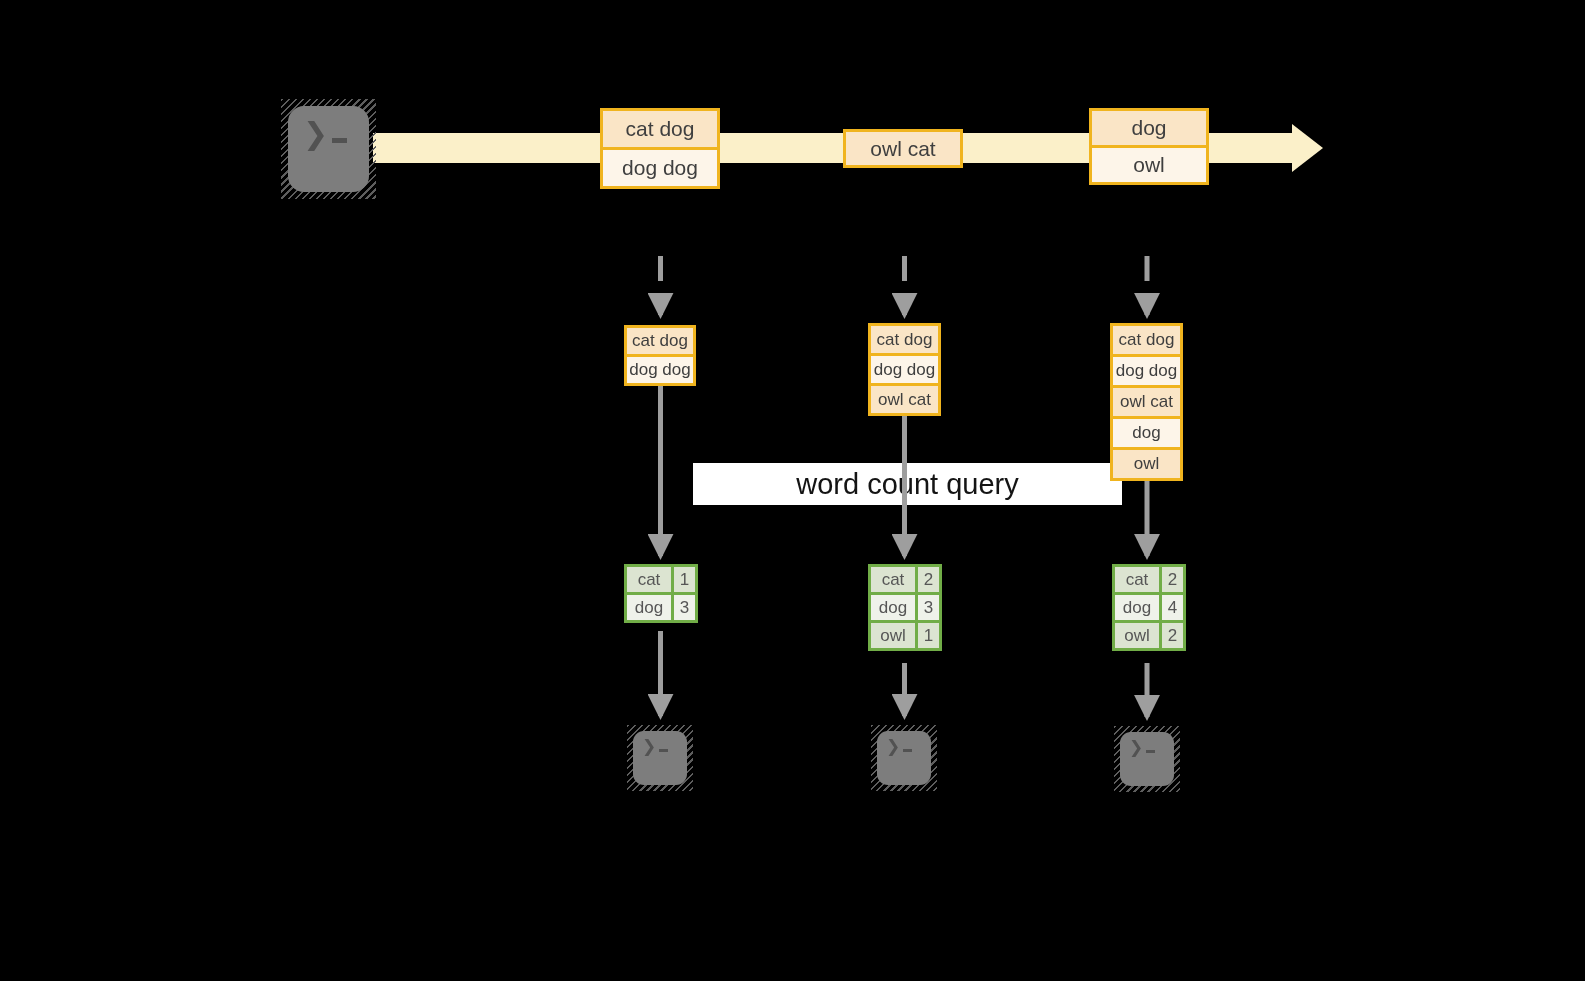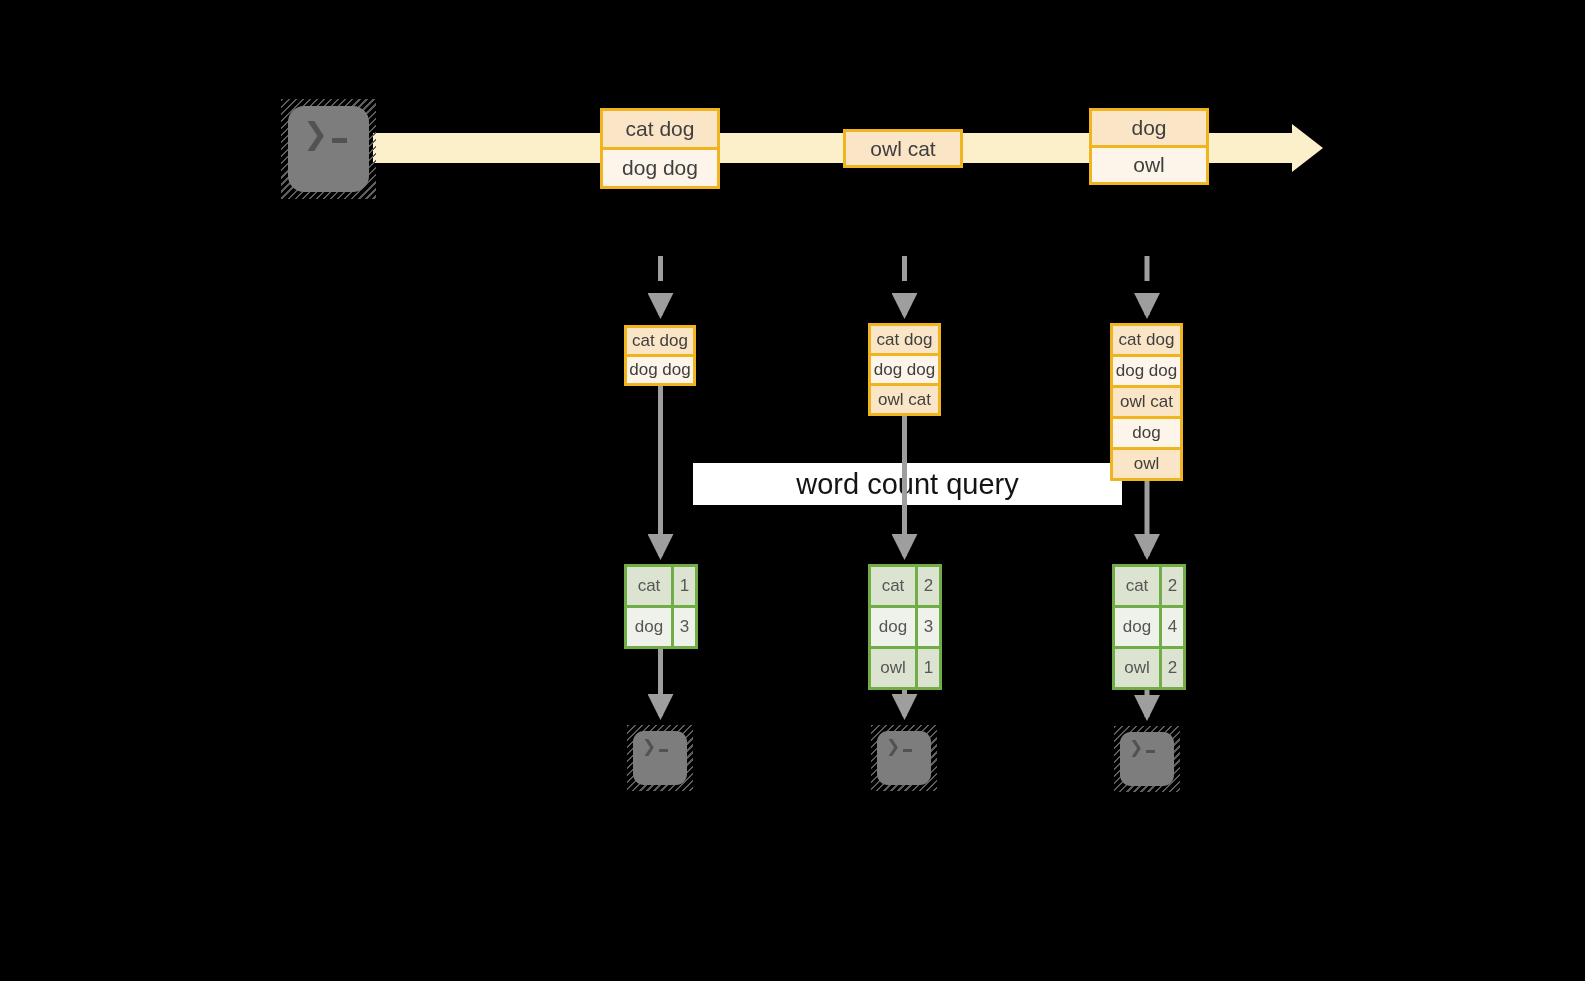--- a/index.html
+++ b/index.html
@@ -36,21 +36,21 @@
   .stack .cell{font-size:17px;}
   .stack-1 .cell{width:66px;height:26px;}
   .stack-2 .cell{width:67px;height:27px;}
   .stack-3 .cell{width:67px;height:28px;}
   
   .query-label{position:absolute;left:693px;top:463px;width:429px;height:42px;background:#fff;z-index:1;
     display:flex;align-items:center;justify-content:center;font-size:29px;color:#141414;}
   
   .gtable{position:absolute;display:grid;grid-template-columns:44px 21px;gap:3px;
     background:var(--table-border);border:3px solid var(--table-border);z-index:3;}
-  .gtable .gcell{height:38px;display:flex;align-items:center;justify-content:center;
+  .gtable .gcell{height:25px;display:flex;align-items:center;justify-content:center;
     font-size:17px;color:var(--table-ink);}
   .gtable .gcell:nth-child(4n+1),.gtable .gcell:nth-child(4n+2){background:var(--table-fill-a);}
   .gtable .gcell:nth-child(4n+3),.gtable .gcell:nth-child(4n){background:var(--table-fill-b);}
   
   .term{position:absolute;z-index:3;
     background:repeating-linear-gradient(135deg,#5E5E5E 0px,#5E5E5E 1.6px,rgba(0,0,0,0) 1.6px,rgba(0,0,0,0) 5px);}
   .term .inner{position:absolute;background:var(--terminal);display:flex;align-items:flex-start;}
   .term.big{left:281px;top:99px;width:95px;height:100px;}
   .term.big .inner{inset:7px;border-radius:16px;padding:13px 0 0 15px;}
   .term.small .inner{inset:6px;border-radius:11px;padding:7px 0 0 9px;}

